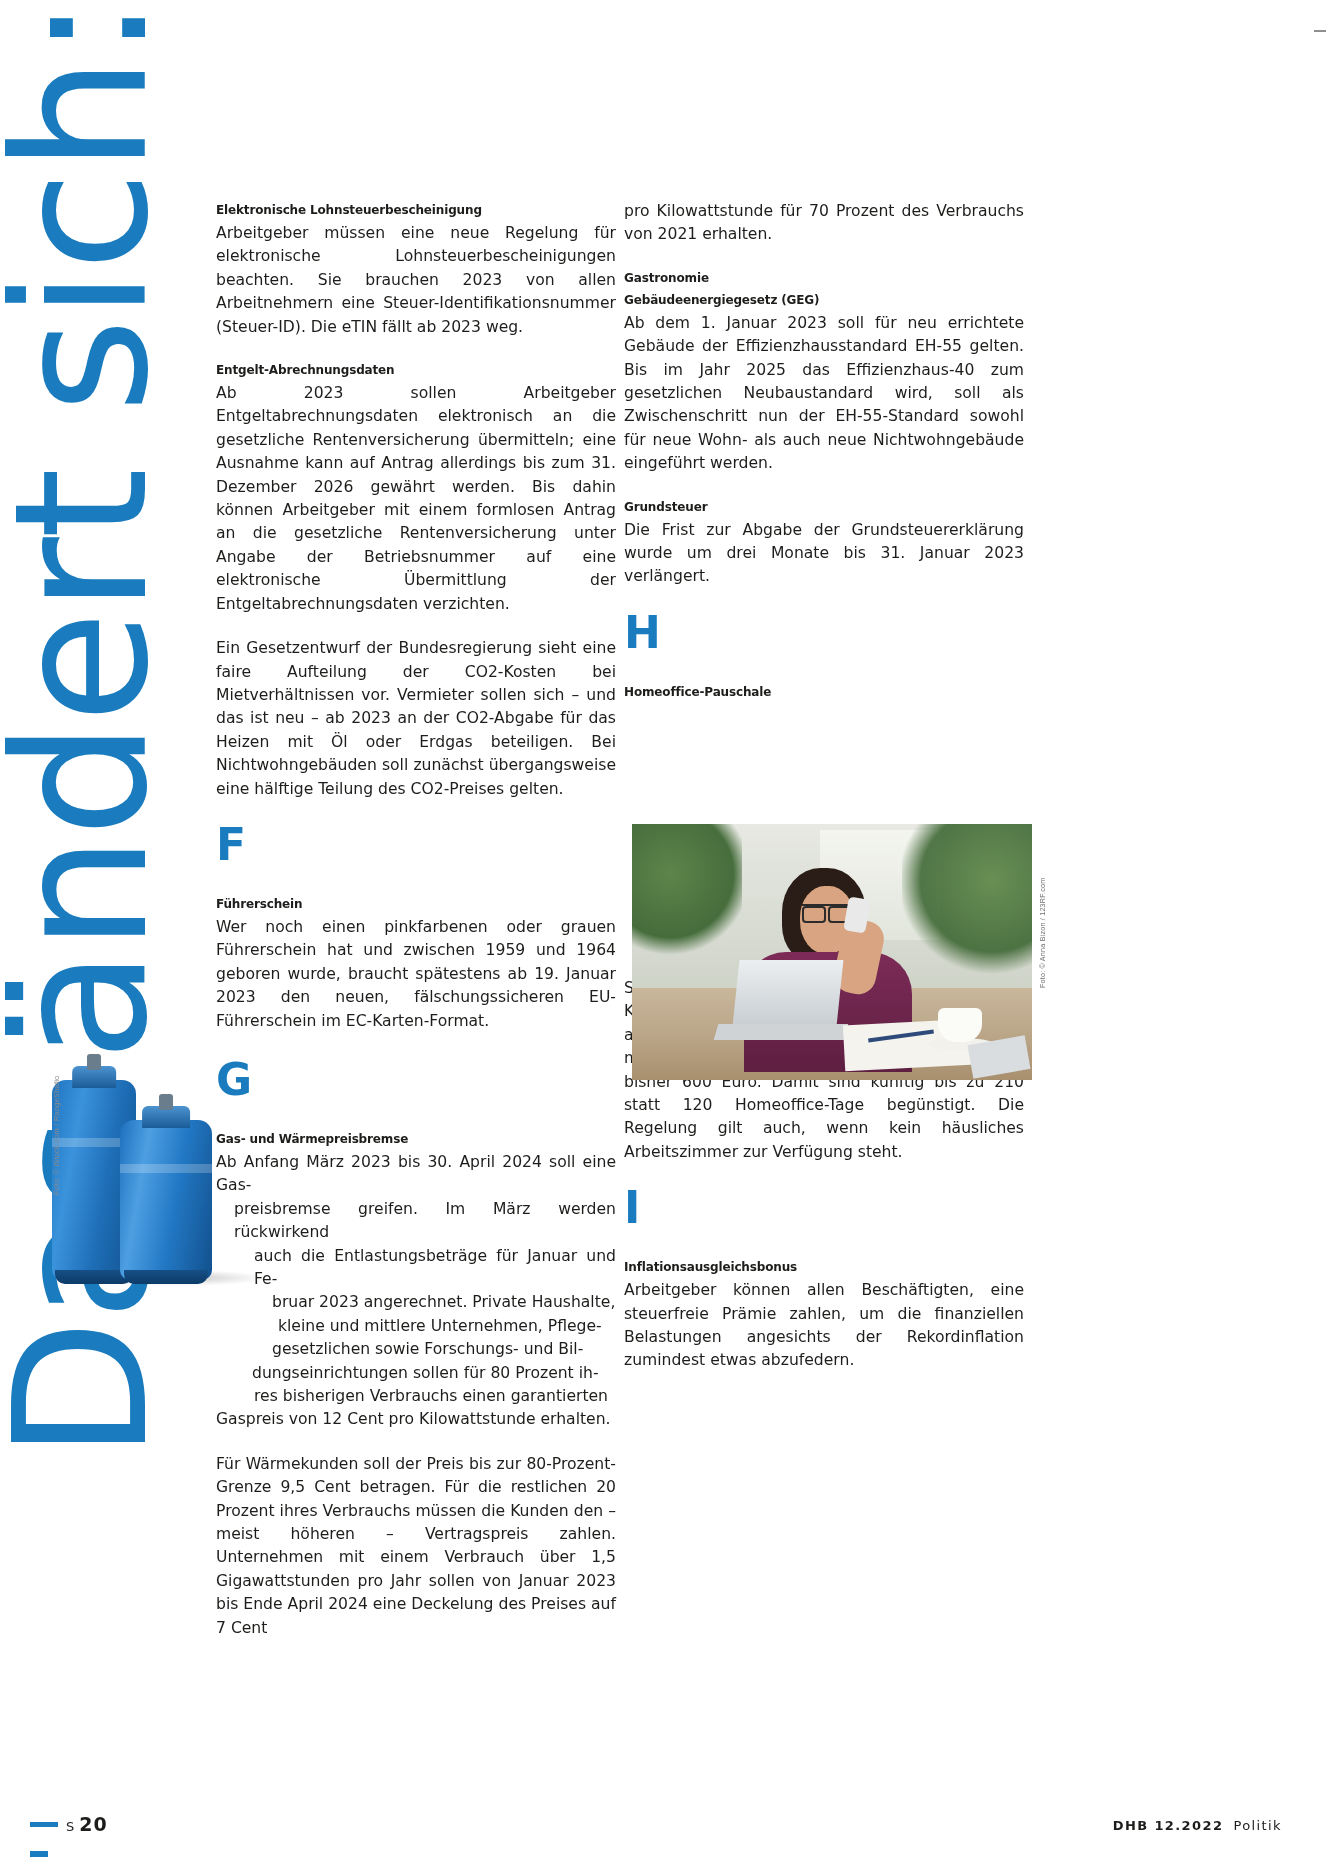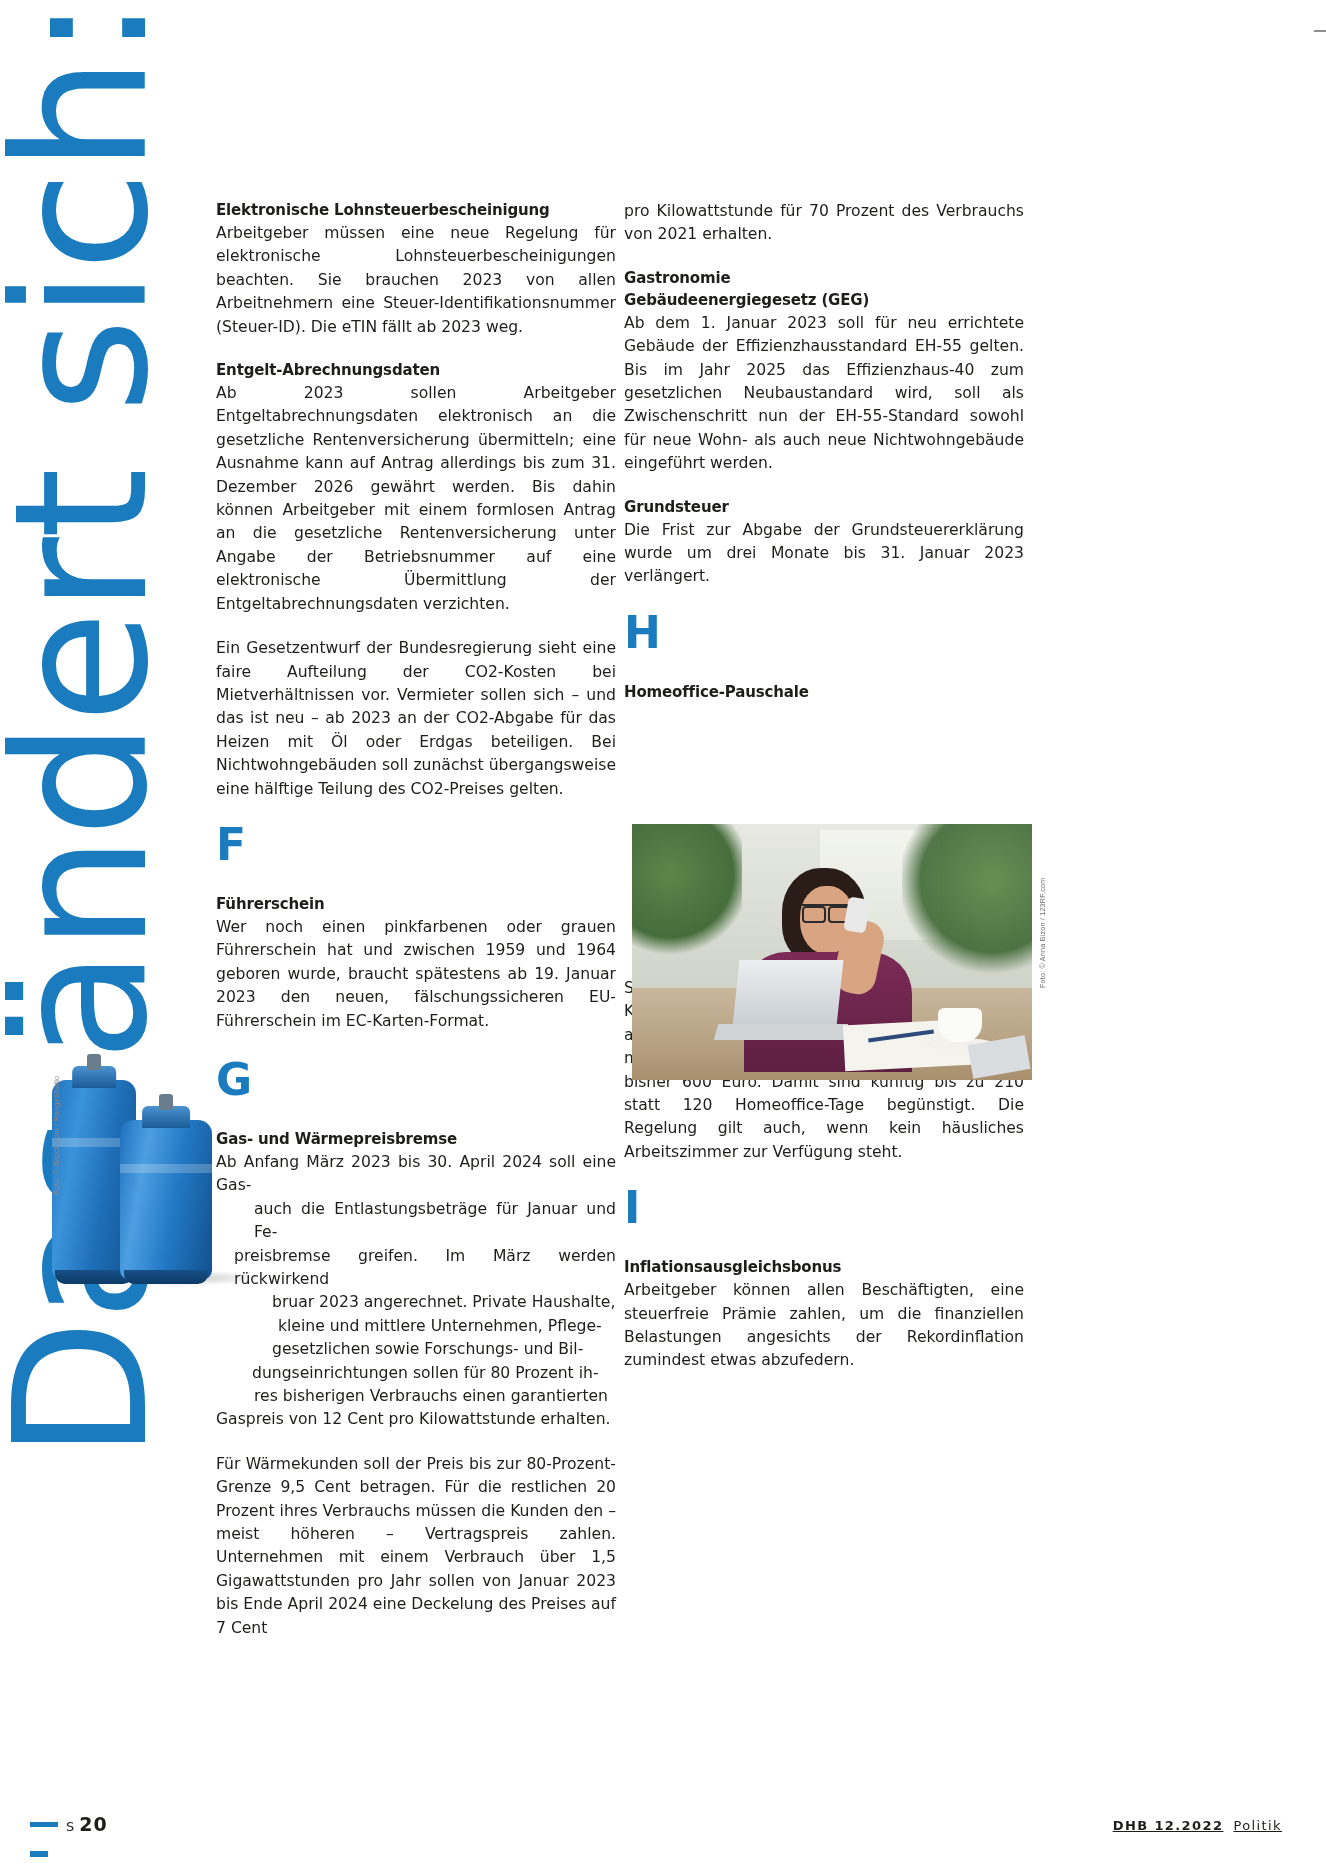--- a/index.html
+++ b/index.html
@@ -92,21 +92,21 @@
     font-size:15.6px; line-height:23.4px;
     text-align:justify;
     font-family:"DejaVu Sans", sans-serif;
     color:#1d1d1b;
     -webkit-hyphens:auto; hyphens:auto;
   }
   .col-left { left:216px; }
   .col-right { left:624px; }
 
   h3.sec-head {
-    font-size:15px; line-height:21px;
+    font-size:12px; line-height:21px;
     font-weight:700; margin:0 0 1px 0;
     letter-spacing:-0.15px;
     font-family:"DejaVu Sans", sans-serif;
   }
   p.body { margin:0 0 21px 0; }
 
   .letter {
     font-size:44px; line-height:46px;
     font-weight:700; color:#1a7cbe;
     margin:14px 0 26px 0;
@@ -229,21 +229,21 @@
     position:absolute; left:66px; bottom:40px;
     font-family:"DejaVu Sans", sans-serif;
     font-size:13px; color:#1d1d1b; letter-spacing:1px;text-align:center;
   }
   .footer-left .pg {
     font-size:19px; font-weight:700; letter-spacing:1px; margin-left:4px;
   }
   .footer-right {
     position:absolute; right:44px; bottom:42px;
     font-family:"DejaVu Sans", sans-serif;
-    font-size:13px; letter-spacing:1.4px; color:#1d1d1b;text-decoration:underline;
+    font-size:13px; letter-spacing:1.4px; color:#1d1d1b;
   }
   .footer-right .brand { font-weight:700; }
   .footer-right .rubric { font-weight:400; margin-left:10px; }
   .footer-bar {
     position:absolute; left:30px; bottom:18px; width:18px; height:6px;
     background:#1a7cbe;
   }
 </style>
 </head>
 <body>
@@ -286,22 +286,22 @@
     <div class="letter">F</div>
 
     <h3 class="sec-head">Führerschein</h3>
     <p class="body">Wer noch einen pinkfarbenen oder grauen Führerschein hat und zwischen 1959 und 1964 geboren wurde, braucht spätestens ab 19. Januar 2023 den neuen, fälschungssicheren EU-Führerschein im EC-Karten-Format.</p>
 
     <div class="letter after-gap">G</div>
 
     <h3 class="sec-head">Gas- und Wärmepreisbremse</h3>
     <div class="gas-para">
       <span class="ind">Ab Anfang März 2023 bis 30. April 2024 soll eine Gas-</span>
+      <span class="ind i1">preisbremse greifen. Im März werden rückwirkend</span>
       <span class="ind i2">auch die Entlastungsbeträge für Januar und Fe-</span>
-      <span class="ind i1">preisbremse greifen. Im März werden rückwirkend</span>
       <span class="ind i3">bruar 2023 angerechnet. Private Haushalte,</span>
       <span class="ind i4">kleine und mittlere Unternehmen, Pflege-</span>
       <span class="ind i5">gesetzlichen sowie Forschungs- und Bil-</span>
       <span class="ind i6">dungseinrichtungen sollen für 80 Prozent ih-</span>
       <span class="ind i2">res bisherigen Verbrauchs einen garantierten</span>
       <span class="ind">Gaspreis von 12 Cent pro Kilowattstunde erhalten.</span>
     </div>
     <p class="body">Für Wärmekunden soll der Preis bis zur 80-Prozent-Grenze 9,5 Cent betragen. Für die restlichen 20 Prozent ihres Verbrauchs müssen die Kunden den – meist höheren – Vertragspreis zahlen. Unternehmen mit einem Verbrauch über 1,5 Gigawattstunden pro Jahr sollen von Januar 2023 bis Ende April 2024 eine Deckelung des Preises auf 7 Cent</p>
   </div>
 

